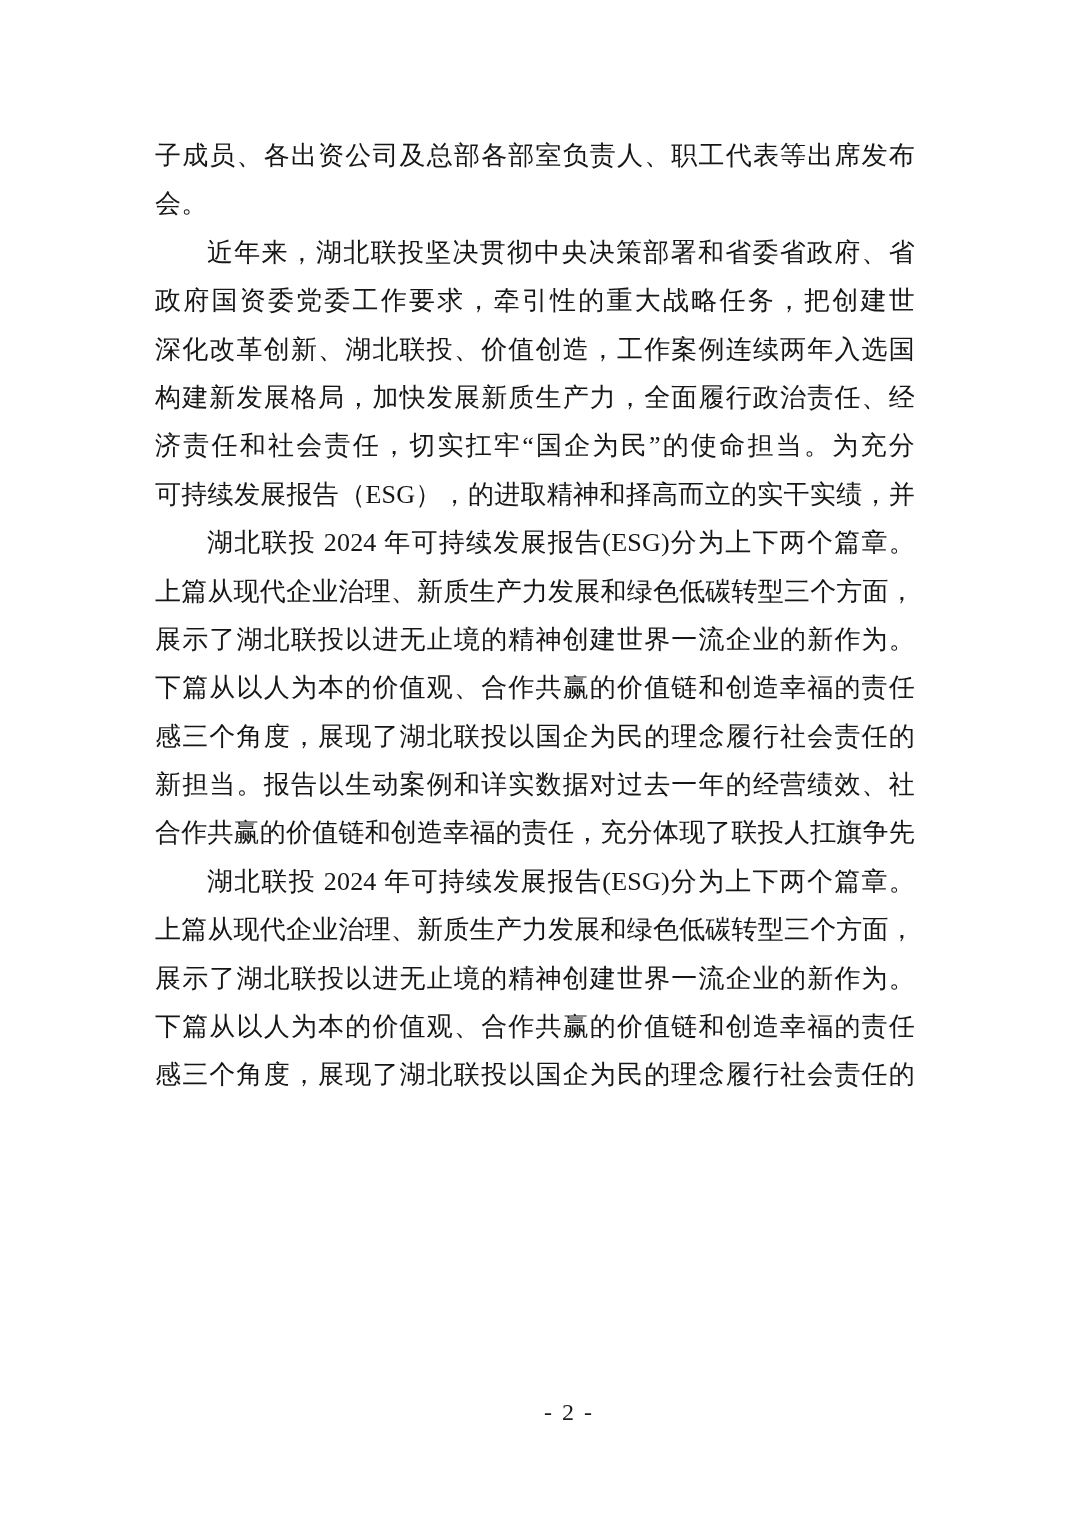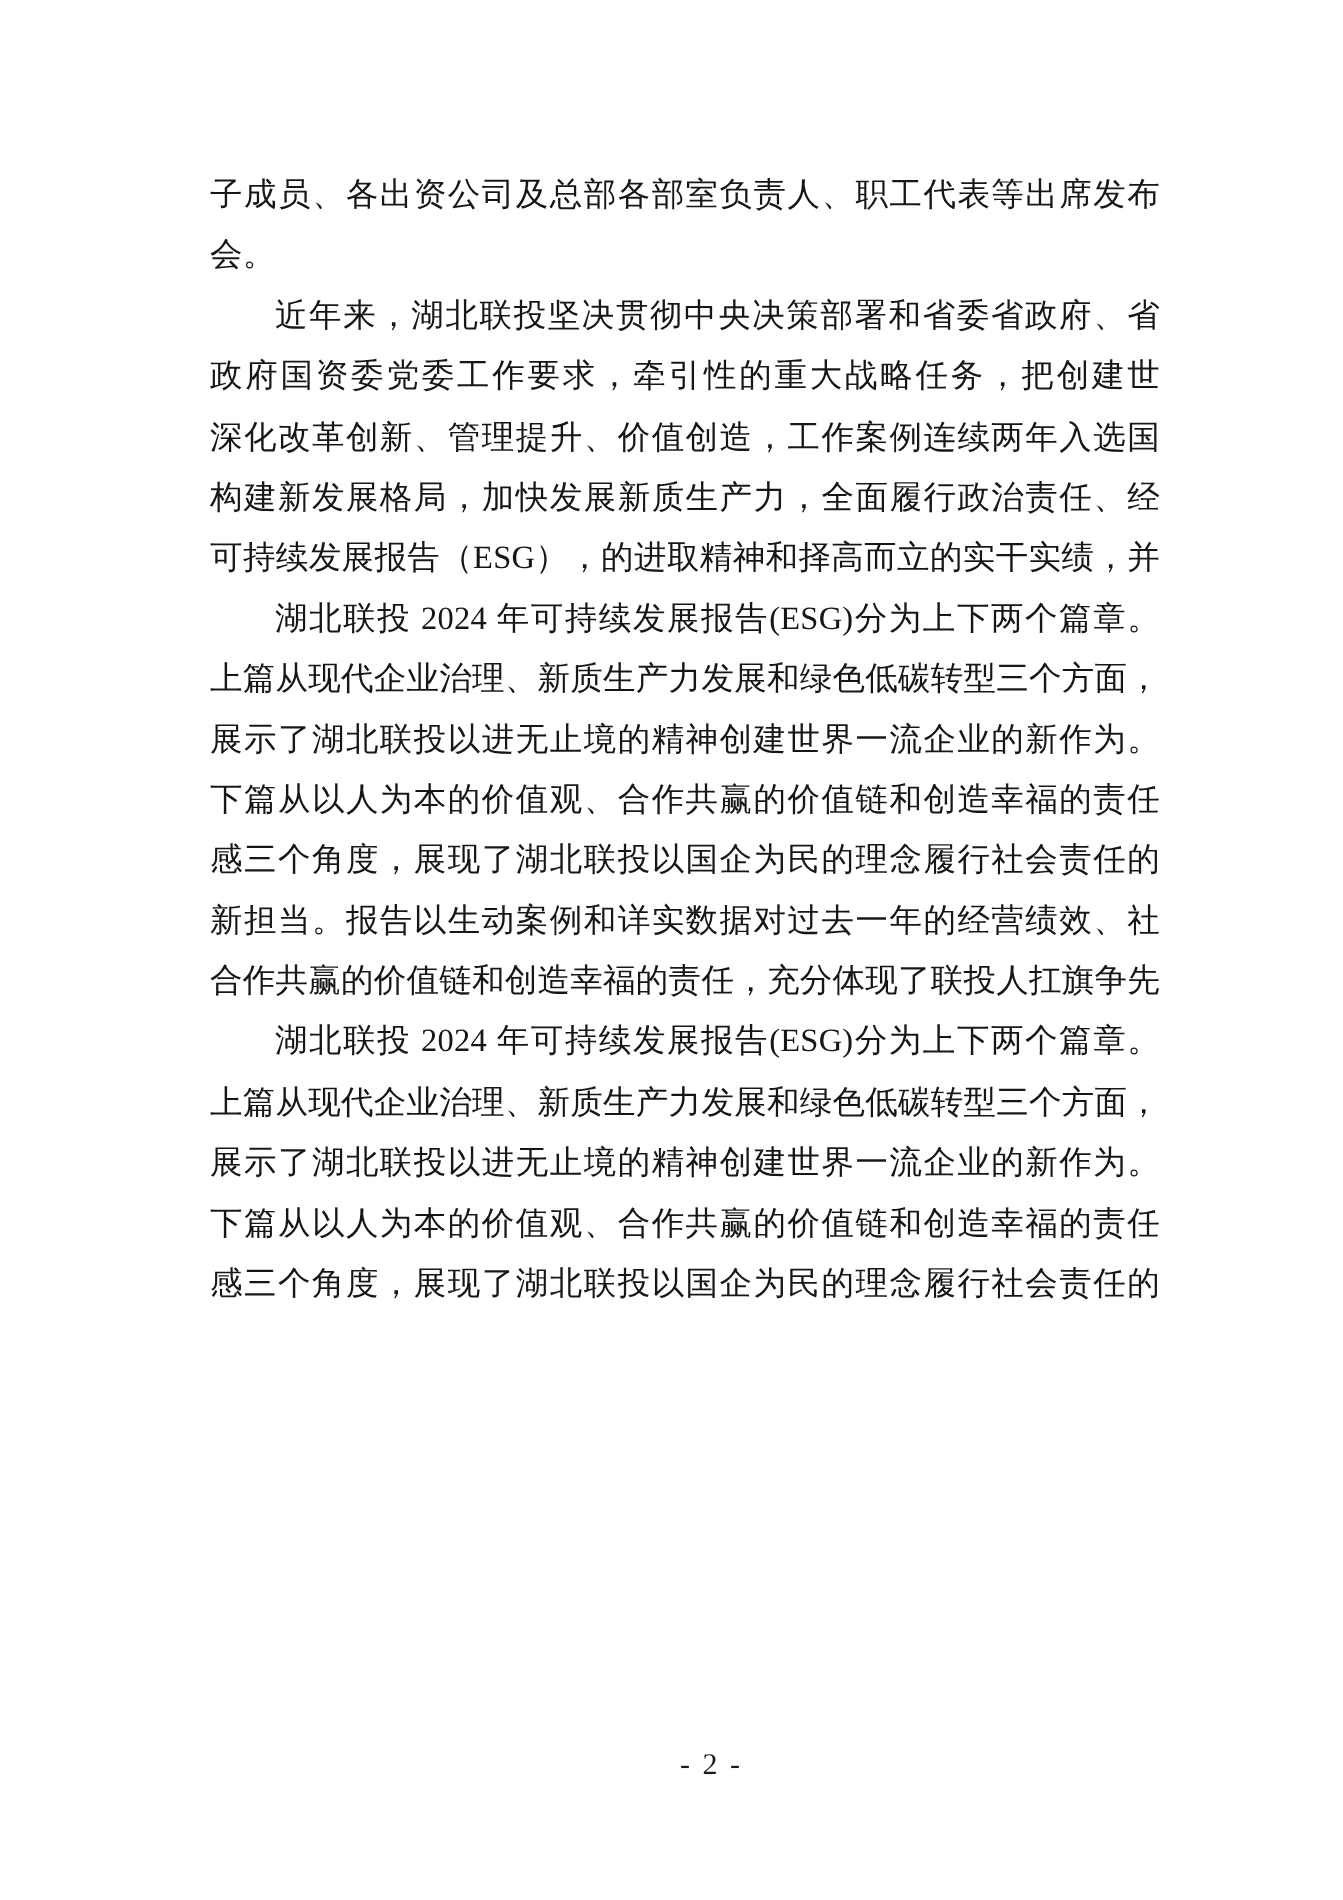--- a/index.html
+++ b/index.html
@@ -11,21 +11,21 @@
     position: relative;
     width: 1074px;
     height: 1520px;
     background: #ffffff;
     overflow: hidden;
     font-family: "Liberation Serif", "DejaVu Serif", serif;
     color: #161616;
   }
   .text-block {
     position: absolute;
-    left: 168px;
+    left: 155px;
     top: 132px;
     width: 760px;
   }
   .line {
     font-size: 26px;
     line-height: 48.4px;
     height: 48.4px;
     overflow: hidden;
     text-align: left;
     letter-spacing: 0.2px;
@@ -55,22 +55,23 @@
 </style>
 </head>
 <body>
 
 <div class="page">
   <div class="text-block">
     <div class="line j">子成员、各出资公司及总部各部室负责人、职工代表等出席发布</div>
     <div class="line">会。</div>
     <div class="line j ind">近年来，湖北联投坚决贯彻中央决策部署和省委省政府、省</div>
     <div class="line j">政府国资委党委工作要求，牵引性的重大战略任务，把创建世</div>
-    <div class="line j">深化改革创新、管理提升、价值创造，工作案例连续两年入选国</div>
+    <div class="line j">深化改革创新、湖北联投、价值创造，工作案例连续两年入选国</div>
     <div class="line j">构建新发展格局，加快发展新质生产力，全面履行政治责任、经</div>
+    <div class="line j">济责任和社会责任，切实扛牢“国企为民”的使命担当。为充分</div>
     <div class="line j">可持续发展报告（ESG），的进取精神和择高而立的实干实绩，并</div>
     <div class="line j ind">湖北联投 2024 年可持续发展报告(ESG)分为上下两个篇章。</div>
     <div class="line j">上篇从现代企业治理、新质生产力发展和绿色低碳转型三个方面，</div>
     <div class="line j">展示了湖北联投以进无止境的精神创建世界一流企业的新作为。</div>
     <div class="line j">下篇从以人为本的价值观、合作共赢的价值链和创造幸福的责任</div>
     <div class="line j">感三个角度，展现了湖北联投以国企为民的理念履行社会责任的</div>
     <div class="line j">新担当。报告以生动案例和详实数据对过去一年的经营绩效、社</div>
     <div class="line j">合作共赢的价值链和创造幸福的责任，充分体现了联投人扛旗争先</div>
     <div class="line j ind">湖北联投 2024 年可持续发展报告(ESG)分为上下两个篇章。</div>
     <div class="line j">上篇从现代企业治理、新质生产力发展和绿色低碳转型三个方面，</div>

